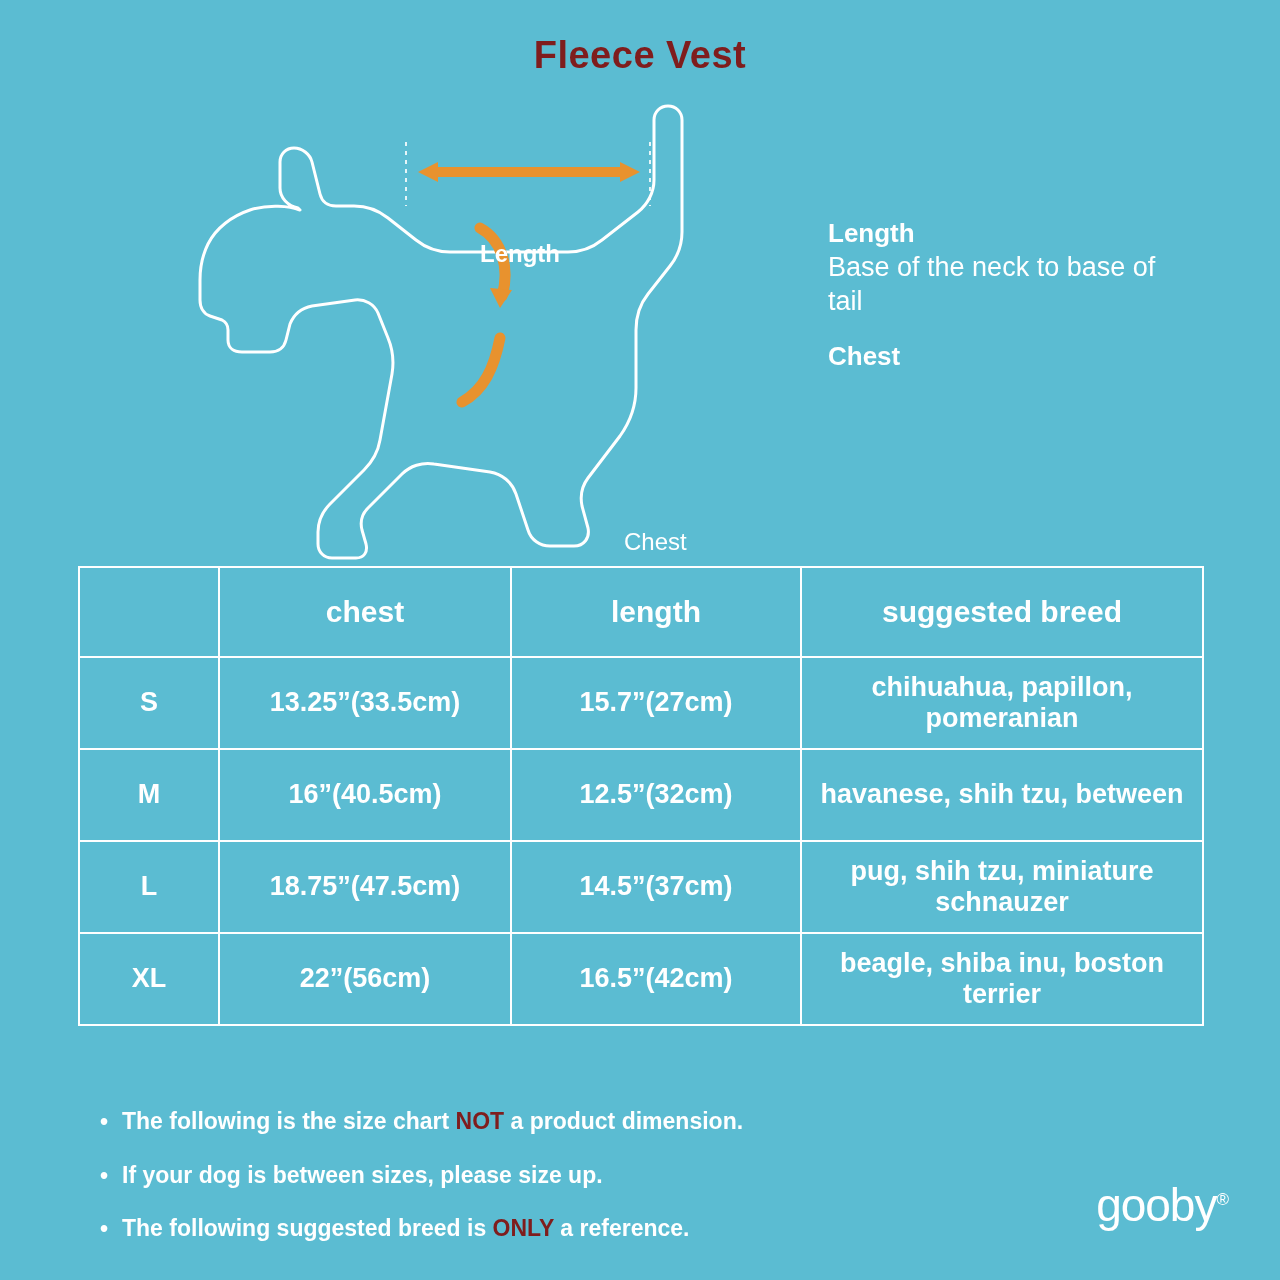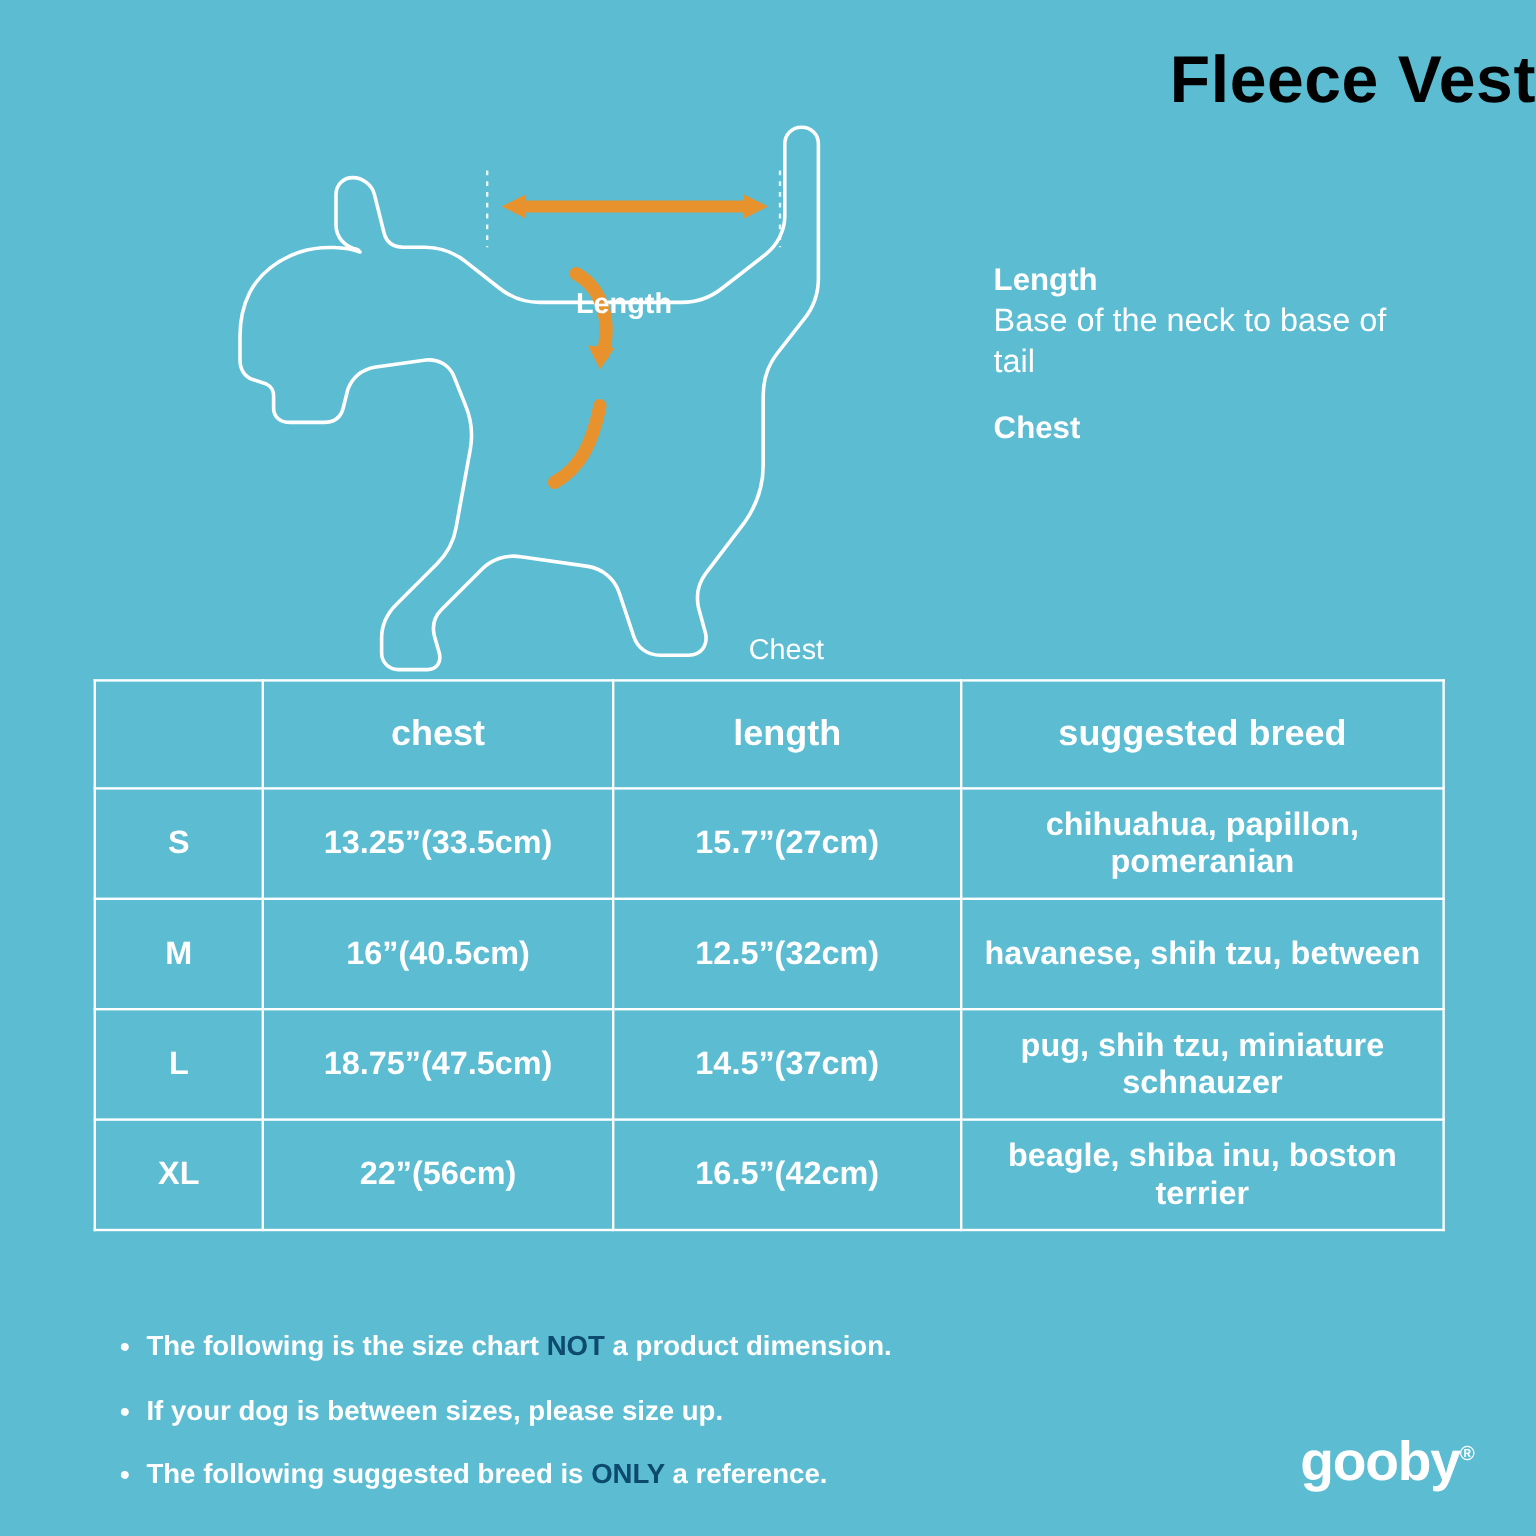--- a/index.html
+++ b/index.html
@@ -18,25 +18,25 @@
   .page {
     position: relative;
     width: 1280px;
     height: 1280px;
   }
   .title {
     position: absolute;
     top: 34px;
     left: 0;
     width: 1280px;
-    text-align: right;
-    font-size: 55px;
+    text-align: center;
+    font-size: 38px;
     font-weight: bold;
     letter-spacing: 0.5px;
-    color: #000000;
+    color: #7f1d1d;
   }
   .diagram {
     position: absolute;
     top: 100px;
     left: 150px;
     width: 700px;
     height: 460px;
   }
   .diagram svg {
     display: block;
@@ -125,28 +125,28 @@
     position: relative;
     padding-left: 26px;
     line-height: 1.2;
   }
   .note .bullet {
     position: absolute;
     left: 4px;
     top: 1px;
   }
   .hl {
-    color: #0c4a6e;
+    color: #7f1d1d;
   }
   .brand {
     position: absolute;
     right: 52px;
-    bottom: 36px;
+    bottom: 48px;
     font-size: 46px;
-    font-weight: bold;
+    font-weight: normal;
     letter-spacing: -1px;
   }
   .brand .reg {
     font-size: 17px;
     vertical-align: super;
   }
 </style>
 </head>
 <body>
 

